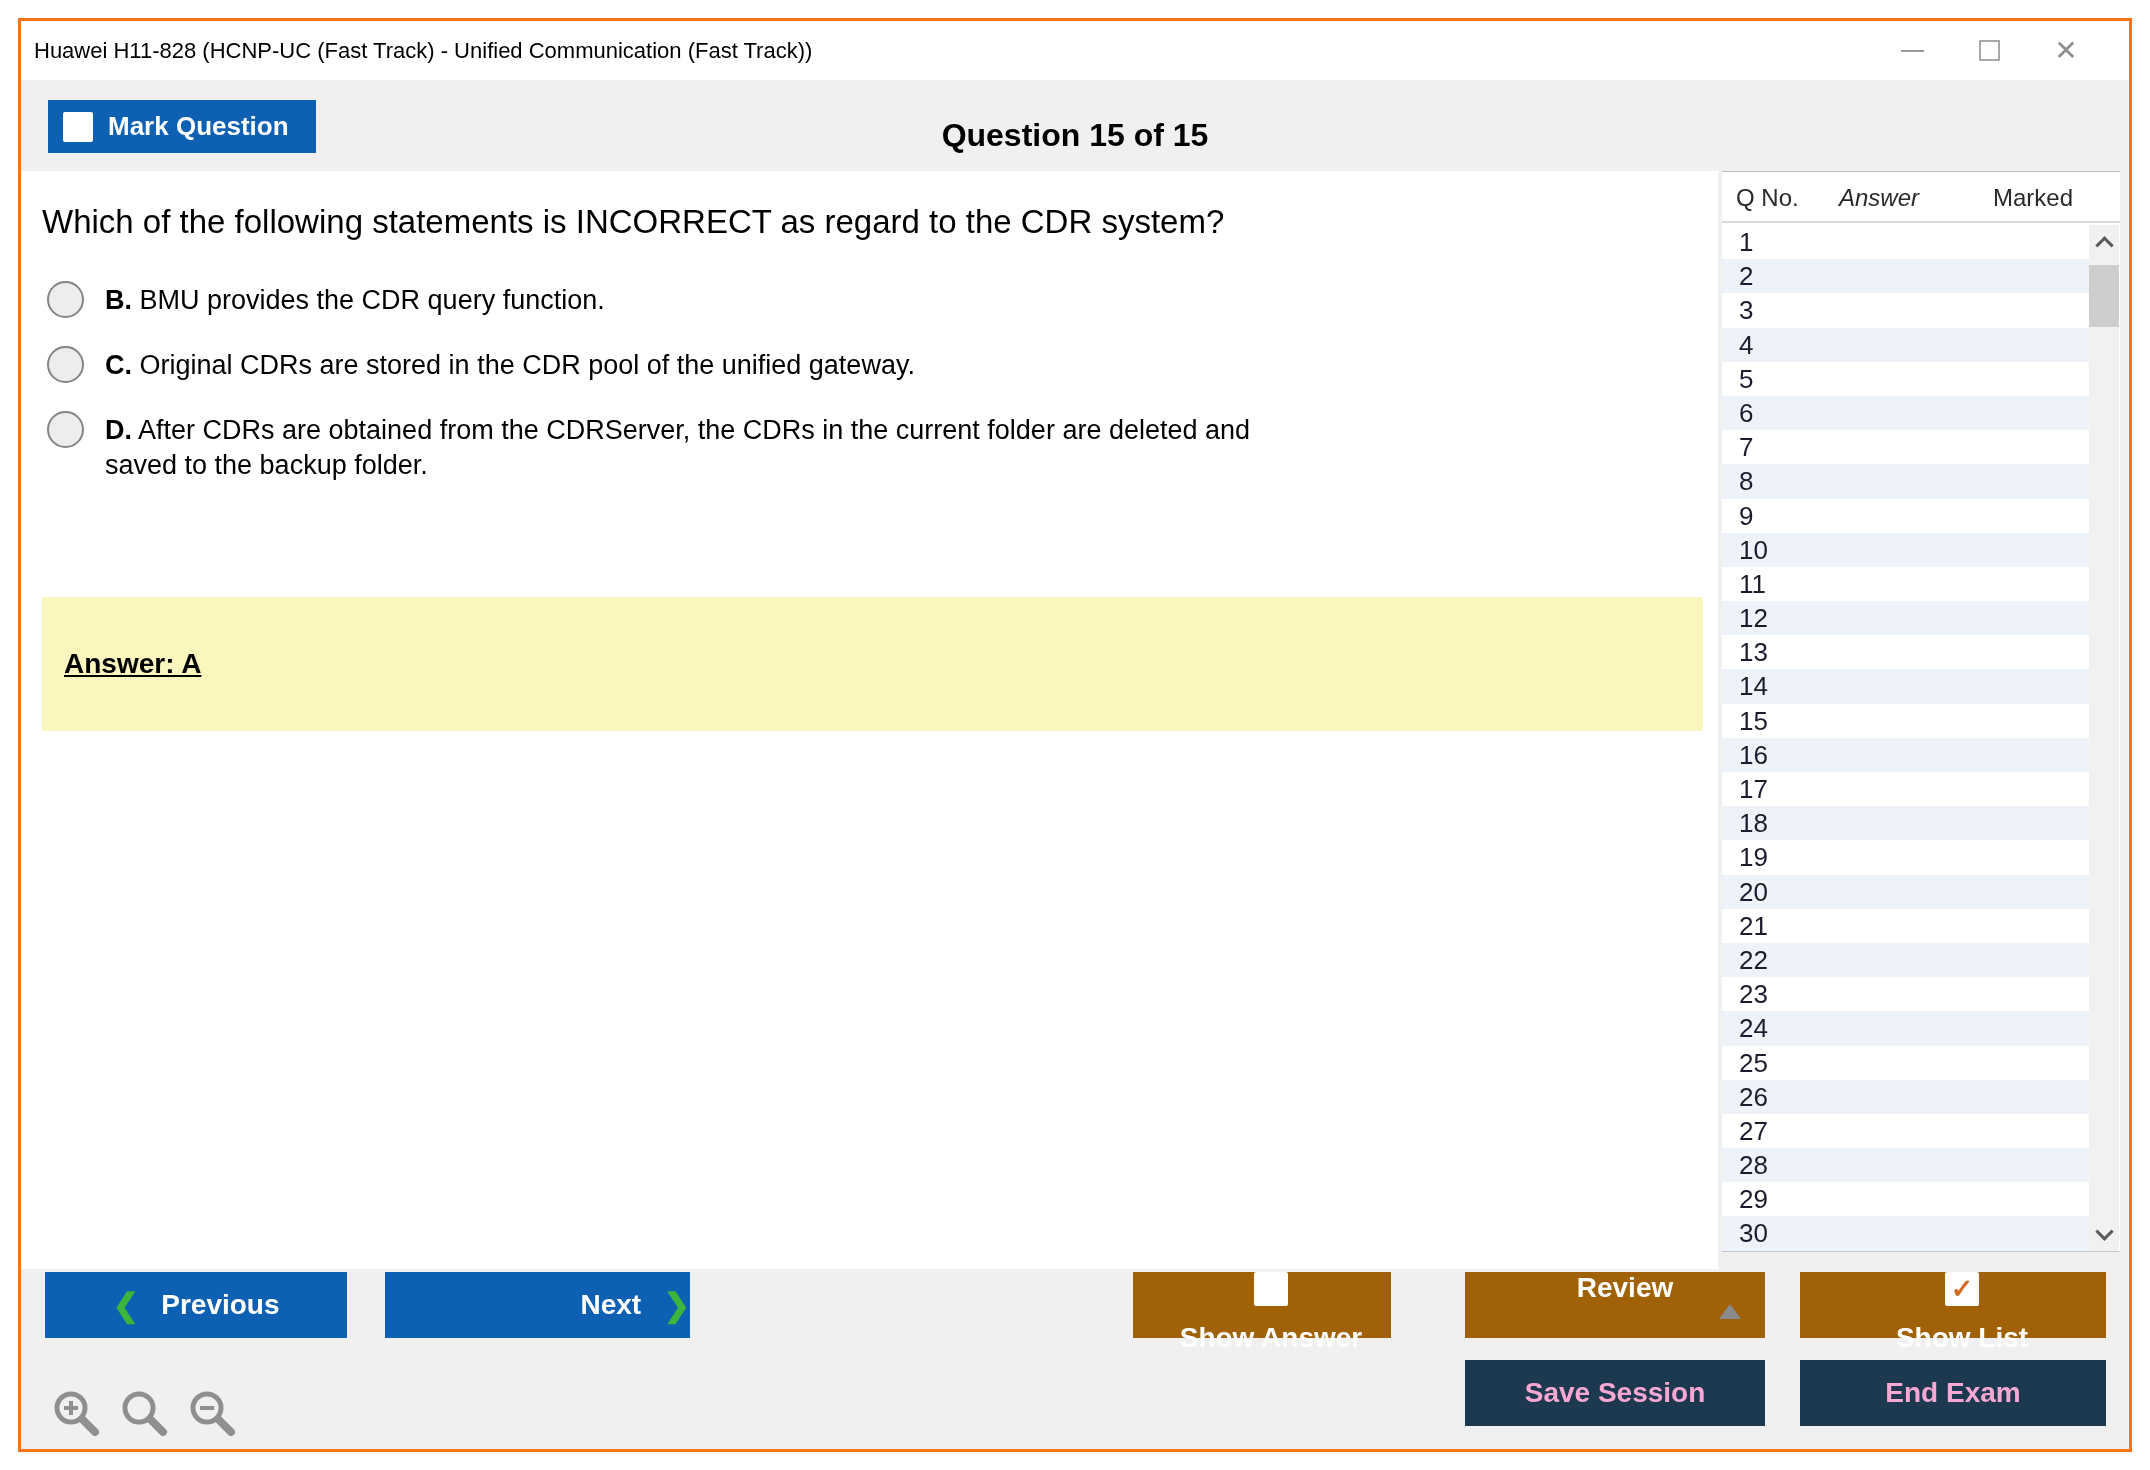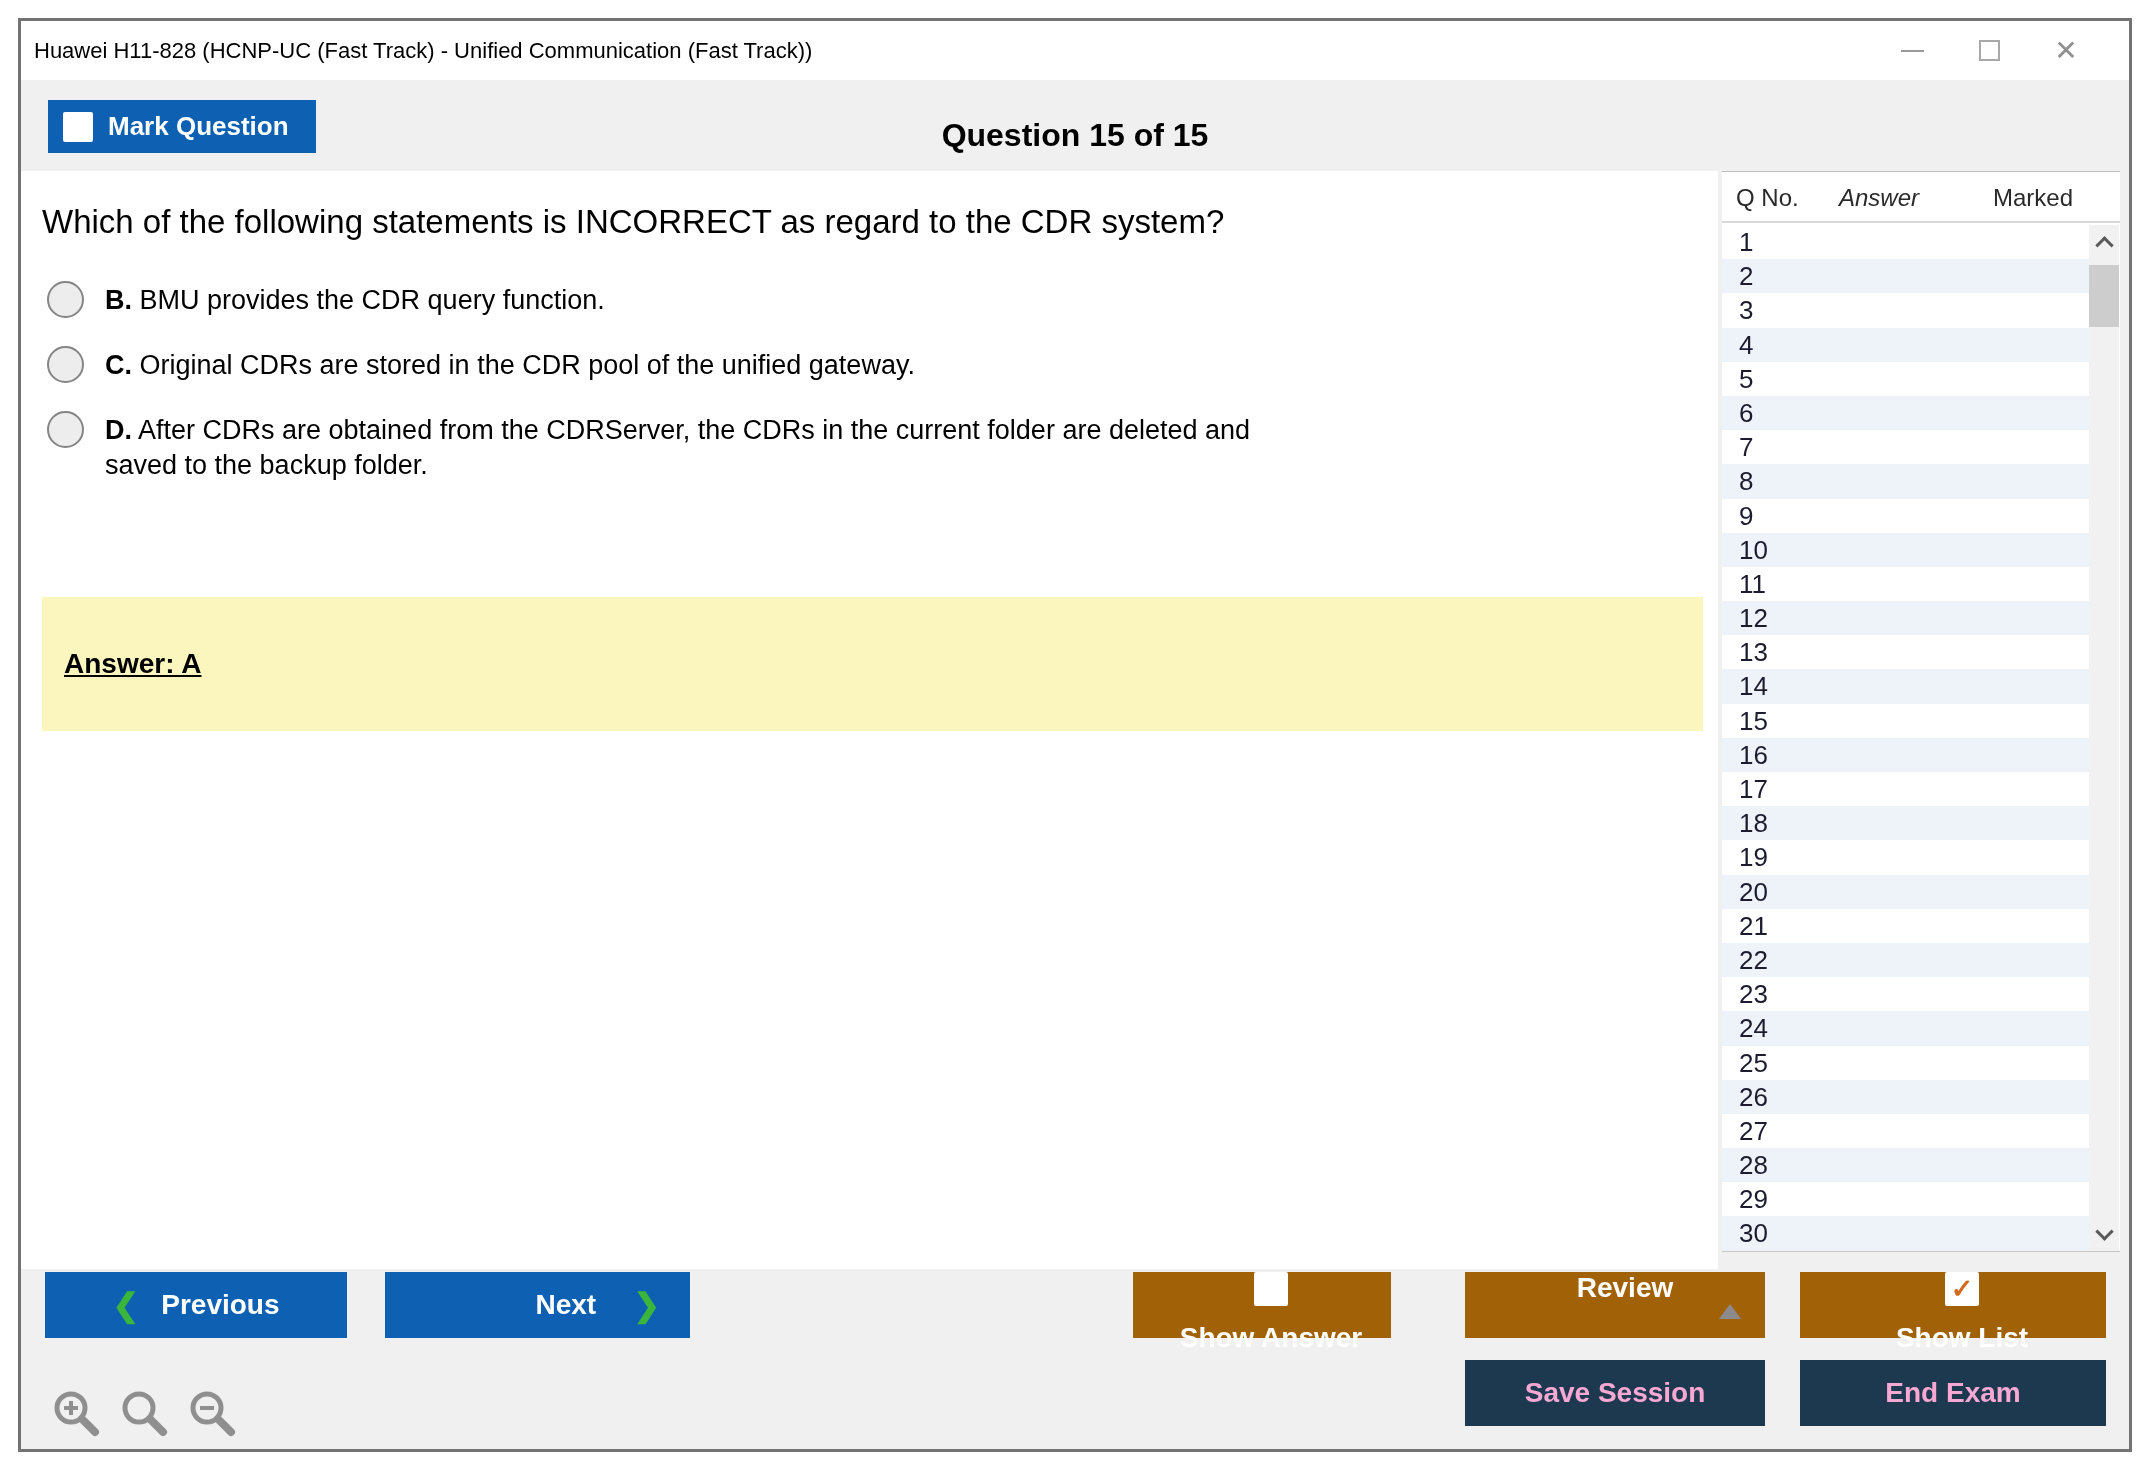--- a/index.html
+++ b/index.html
@@ -1,21 +1,21 @@
 <!DOCTYPE html>
 <html><head>
 <meta charset="utf-8">
 <style>
   * { margin:0; padding:0; box-sizing:border-box; }
   html,body { width:2150px; height:1470px; background:#ffffff;
               font-family:"Liberation Sans", sans-serif; overflow:hidden; }
 
   
   .app-window { position:absolute; left:18px; top:18px; width:2114px; height:1434px;
-                border:3px solid #737373; background:#f0f0f0; }
+                border:3px solid #f97316; background:#f0f0f0; }
 
   
   .titlebar { position:absolute; left:0; top:0; width:100%; height:59px; background:#ffffff;
               display:flex; align-items:center; }
   .titlebar-text { padding-left:13px; font-size:22px; color:#000; }
   .win-controls { margin-left:auto; display:flex; align-items:center; gap:47px; padding-right:48px; }
   .win-btn { width:30px; height:30px; display:flex; align-items:center; justify-content:center;
              cursor:default; }
   .min-glyph { width:23px; height:2px; background:#9a9a9a; }
   .max-glyph { width:21px; height:21px; border:2px solid #a8a8a8; }
@@ -76,22 +76,22 @@
 
   
   .btn { position:absolute; height:66px; display:flex; align-items:center; cursor:pointer; }
   .btn-blue { background:#0e61b2; }
   .btn-orange { background:#a16207;flex-direction:column; }
   .btn-navy { background:#1d3950; }
   .btn-label { color:#ffffff; font-size:28px; font-weight:bold; }
   .chev-green { color:#3cb53c; font-size:32px; font-weight:bold; line-height:1; }
 
   .prev-btn { left:24px; top:1251px; width:302px; justify-content:center; gap:22px; }
-  .next-btn { left:364px; top:1251px; width:305px; justify-content:flex-end; gap:37px;
-              padding-right:30px; }
+  .next-btn { left:364px; top:1251px; width:305px; justify-content:flex-end; gap:22px;
+              }
   .show-answer-btn { left:1112px; top:1251px; width:258px; padding-left:18px; gap:16px; }
   .review-btn { left:1444px; top:1251px; width:300px; padding-left:20px; }
   .show-list-btn { left:1779px; top:1251px; width:306px; padding-left:18px; gap:16px; }
   .save-btn { left:1444px; top:1339px; width:300px; justify-content:center; }
   .end-btn { left:1779px; top:1339px; width:306px; justify-content:center; }
   .navy-label { color:#f9a8d4; font-size:28px; font-weight:bold; }
   .tri-up { margin-left:auto; margin-right:24px; width:0; height:0;
             border-left:11px solid transparent; border-right:11px solid transparent;
             border-bottom:15px solid #8b8b8b; }
 

